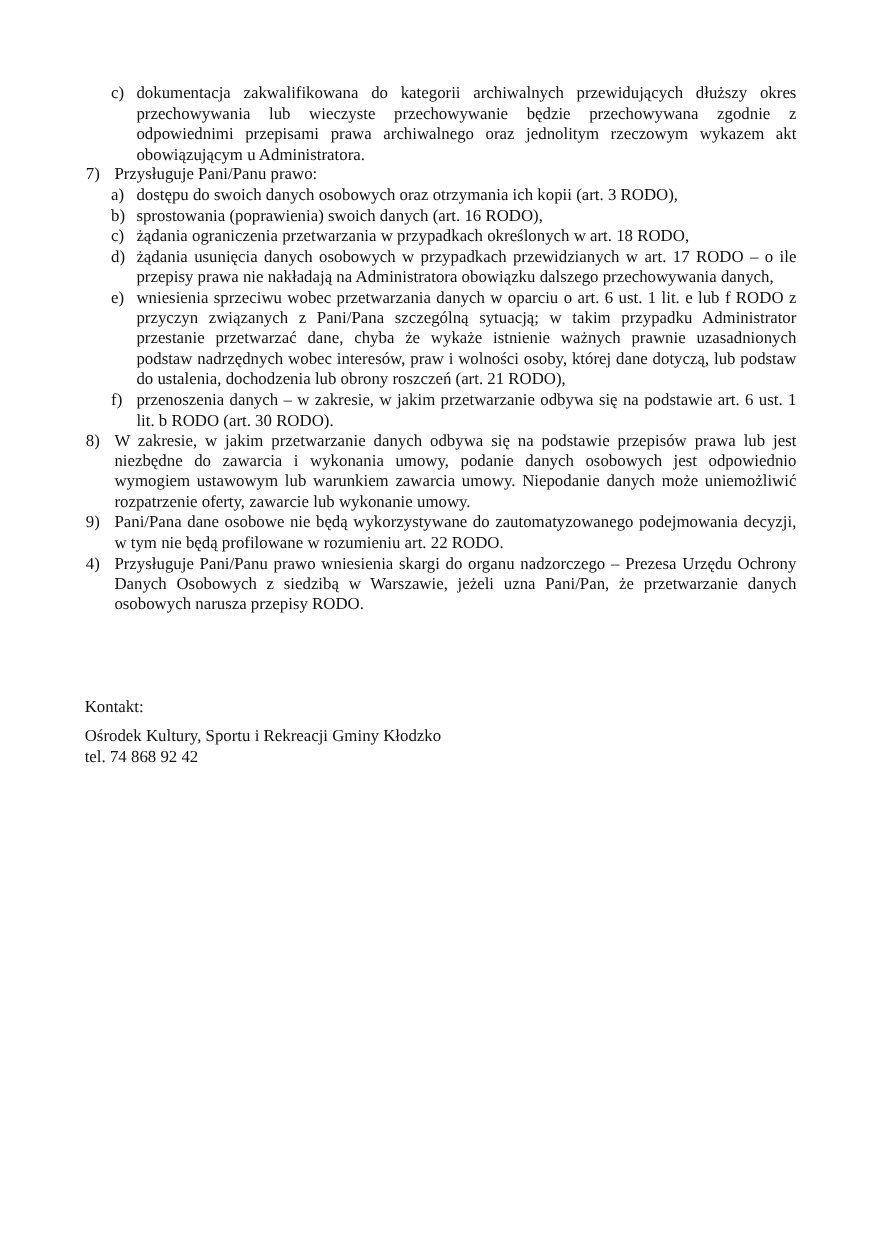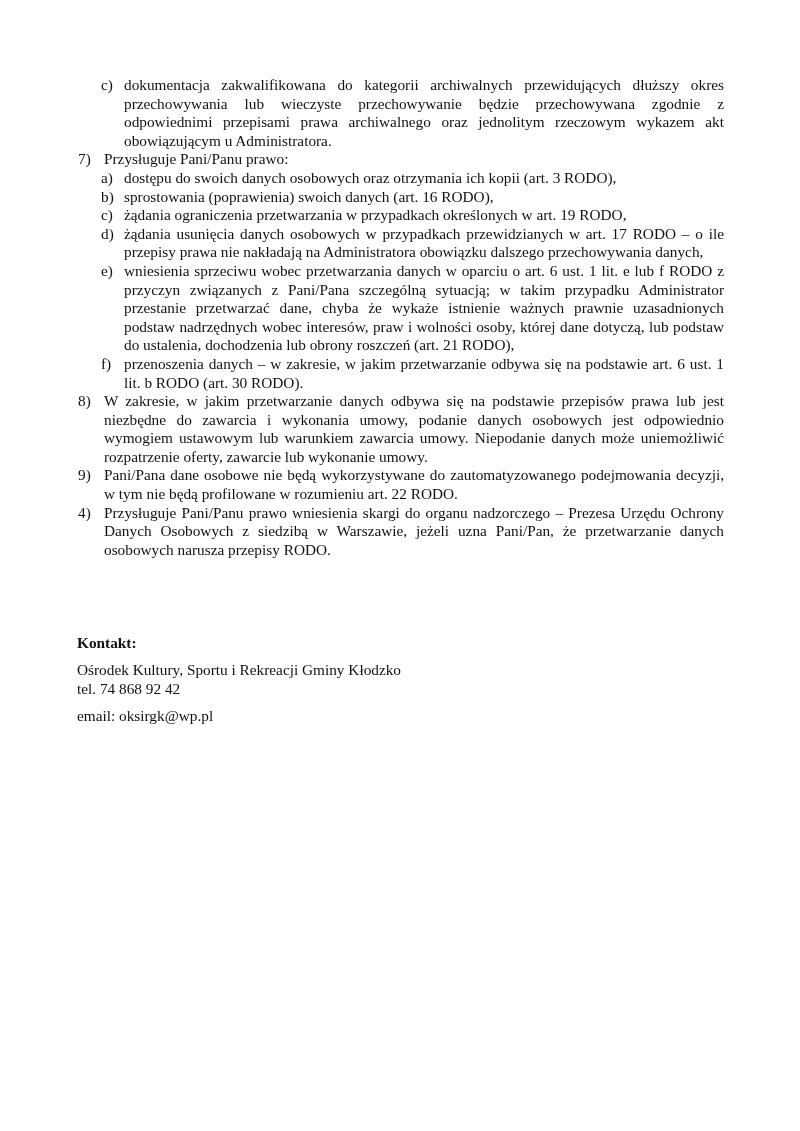--- a/index.html
+++ b/index.html
@@ -7,21 +7,21 @@
          font-family: "Liberation Serif", "DejaVu Serif", serif; color: #111; }
   .page { position: absolute; left: 0; top: 0; width: 800px; height: 1131px; }
   .list { position: absolute; left: 78px; top: 76px; width: 646px; font-size: 15.3px; line-height: 18.6px; }
   .item { position: relative; padding-left: 26px; }
   .item .num { position: absolute; left: 0; top: 0; }
   .item .txt { display: block; text-align: justify; text-align-last: left; }
   .sub { position: relative; padding-left: 46px; }
   .sub .num { position: absolute; left: 23px; top: 0; }
   .sub .txt { display: block; text-align: justify; text-align-last: left; }
   .contact { position: absolute; left: 77px; top: 634px; font-size: 15.3px; line-height: 18.8px; }
-  .contact .heading { font-weight: bold; margin-bottom: 8px; }
+  .contact .heading { font-weight: normal; margin-bottom: 8px; }
   .contact .email { margin-top: 9px; }
 </style>
 </head>
 <body>
 
 <div class="page">
   <div class="list">
 
     <div class="sub">
       <span class="num">c)</span>
@@ -35,21 +35,21 @@
     <div class="sub">
       <span class="num">a)</span>
       <span class="txt">dostępu do swoich danych osobowych oraz otrzymania ich kopii (art. 3 RODO),</span>
     </div>
     <div class="sub">
       <span class="num">b)</span>
       <span class="txt">sprostowania (poprawienia) swoich danych (art. 16 RODO),</span>
     </div>
     <div class="sub">
       <span class="num">c)</span>
-      <span class="txt">żądania ograniczenia przetwarzania w przypadkach określonych w art. 19 RODO,</span>
+      <span class="txt">żądania ograniczenia przetwarzania w przypadkach określonych w art. 18 RODO,</span>
     </div>
     <div class="sub">
       <span class="num">d)</span>
       <span class="txt">żądania usunięcia danych osobowych w przypadkach przewidzianych w art. 17 RODO – o ile przepisy prawa nie nakładają na Administratora obowiązku dalszego przechowywania danych,</span>
     </div>
     <div class="sub">
       <span class="num">e)</span>
       <span class="txt">wniesienia sprzeciwu wobec przetwarzania danych w oparciu o art. 6 ust. 1 lit. e lub f RODO z przyczyn związanych z Pani/Pana szczególną sytuacją; w takim przypadku Administrator przestanie przetwarzać dane, chyba że wykaże istnienie ważnych prawnie uzasadnionych podstaw nadrzędnych wobec interesów, praw i wolności osoby, której dane dotyczą, lub podstaw do ustalenia, dochodzenia lub obrony roszczeń (art. 21 RODO),</span>
     </div>
     <div class="sub">
@@ -68,15 +68,14 @@
     <div class="item">
       <span class="num">4)</span>
       <span class="txt">Przysługuje Pani/Panu prawo wniesienia skargi do organu nadzorczego – Prezesa Urzędu Ochrony Danych Osobowych z siedzibą w Warszawie, jeżeli uzna Pani/Pan, że przetwarzanie danych osobowych narusza przepisy RODO.</span>
     </div>
   </div>
 
   <div class="contact">
     <div class="heading">Kontakt:</div>
     <div>Ośrodek Kultury, Sportu i Rekreacji Gminy Kłodzko</div>
     <div>tel. 74 868 92 42</div>
-    <div class="email">email: oksirgk@wp.pl</div>
   </div>
 </div>
 
 </body></html>

